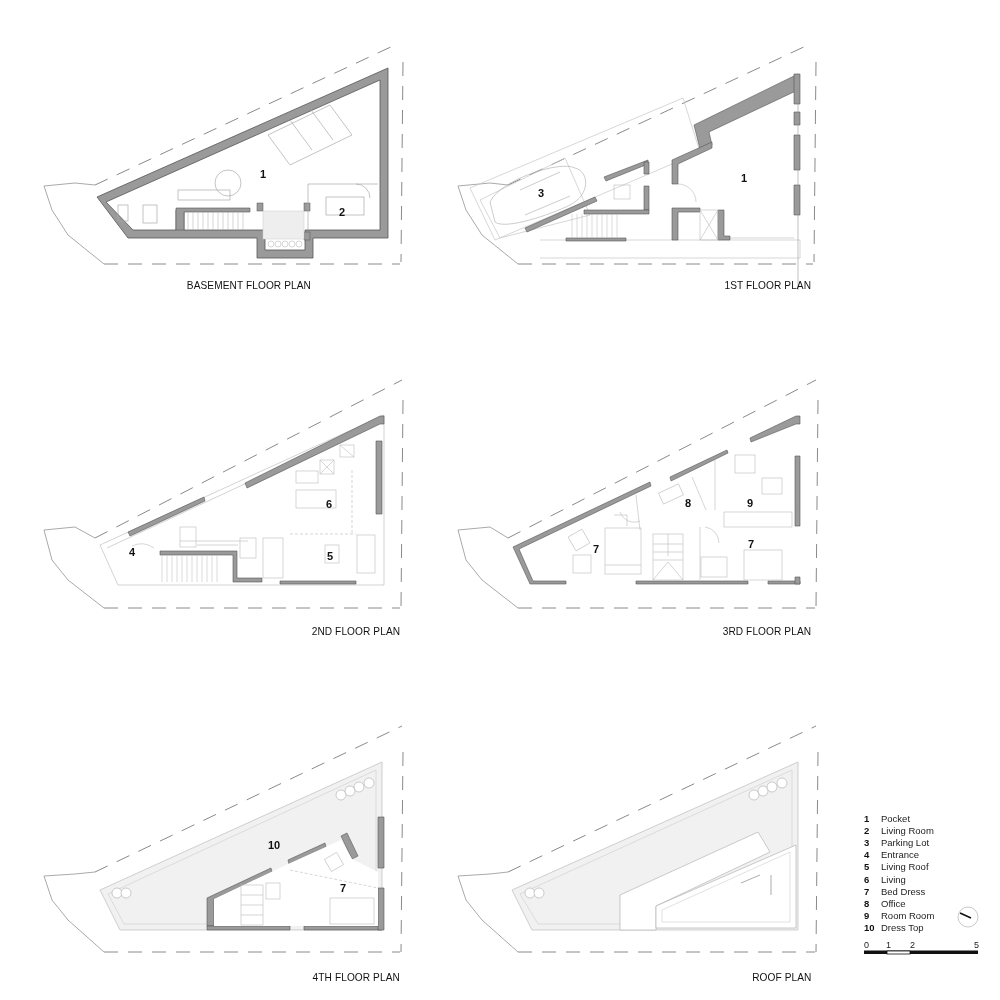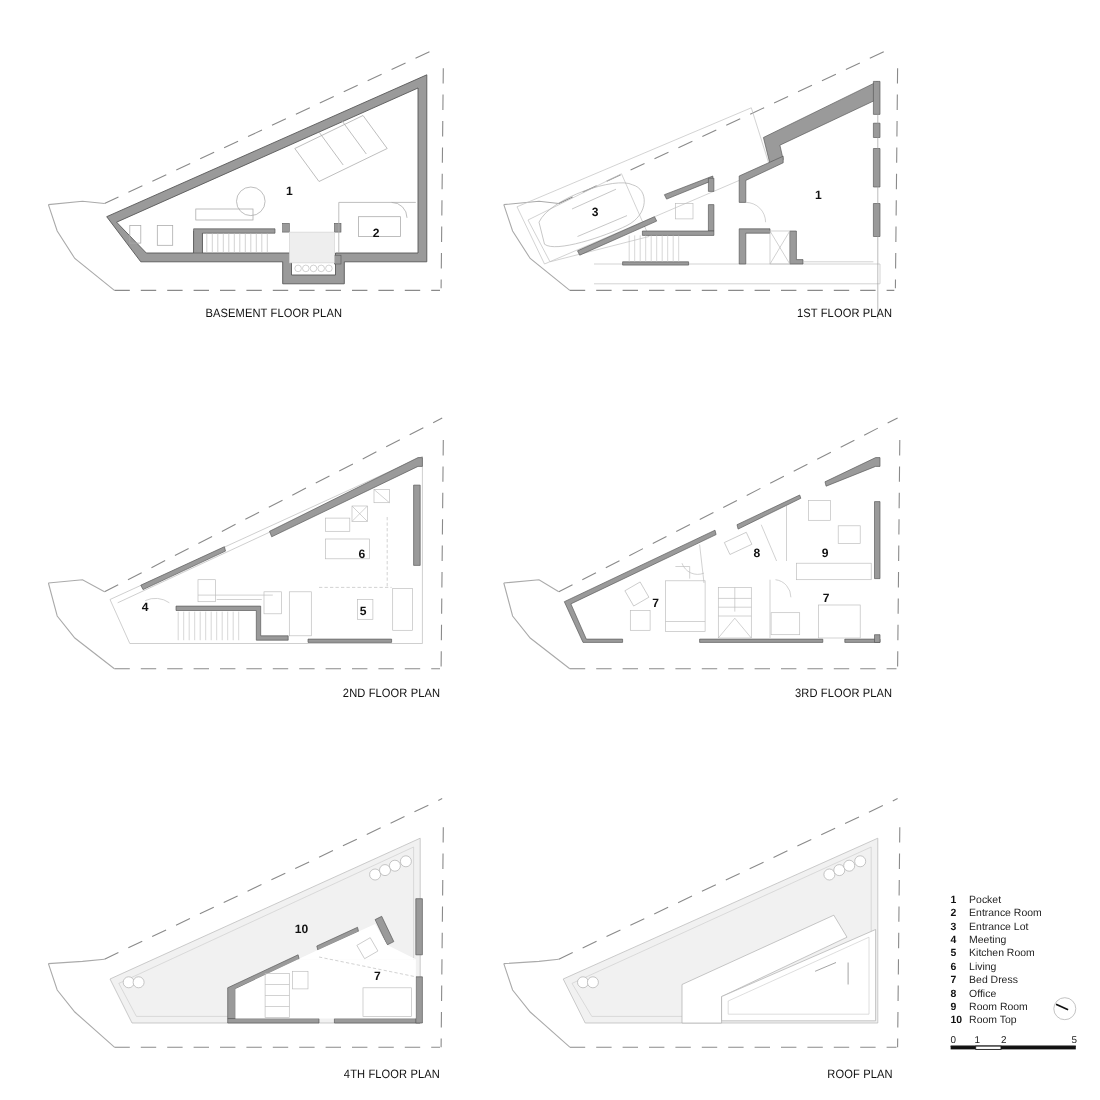--- a/index.html
+++ b/index.html
@@ -334,53 +334,53 @@
   <div class="plan-title" style="right:189px;top:971px;">ROOF PLAN</div>
 </div>
 
 <div class="legend">
   <div class="legend-row">
       <span class="legend-num">1</span>
       <span class="legend-label">Pocket</span>
     </div>
   <div class="legend-row">
       <span class="legend-num">2</span>
-      <span class="legend-label">Entrance Room</span>
+      <span class="legend-label">Living Room</span>
     </div>
   <div class="legend-row">
       <span class="legend-num">3</span>
-      <span class="legend-label">Entrance Lot</span>
+      <span class="legend-label">Parking Lot</span>
     </div>
   <div class="legend-row">
       <span class="legend-num">4</span>
-      <span class="legend-label">Meeting</span>
+      <span class="legend-label">Entrance</span>
     </div>
   <div class="legend-row">
       <span class="legend-num">5</span>
-      <span class="legend-label">Kitchen Room</span>
+      <span class="legend-label">Living Roof</span>
     </div>
   <div class="legend-row">
       <span class="legend-num">6</span>
       <span class="legend-label">Living</span>
     </div>
   <div class="legend-row">
       <span class="legend-num">7</span>
       <span class="legend-label">Bed Dress</span>
     </div>
   <div class="legend-row">
       <span class="legend-num">8</span>
       <span class="legend-label">Office</span>
     </div>
   <div class="legend-row">
       <span class="legend-num">9</span>
       <span class="legend-label">Room Room</span>
     </div>
   <div class="legend-row">
       <span class="legend-num">10</span>
-      <span class="legend-label">Room Top</span>
+      <span class="legend-label">Dress Top</span>
     </div>
 </div>
 
 <div class="north">
   <svg width="22" height="22">
     <circle cx="11" cy="11" r="10" fill="none" stroke="#bbb" stroke-width="0.8"></circle>
     <line x1="3" y1="7" x2="14" y2="12" stroke="#111" stroke-width="1.6"></line>
   </svg>
 </div>
 

